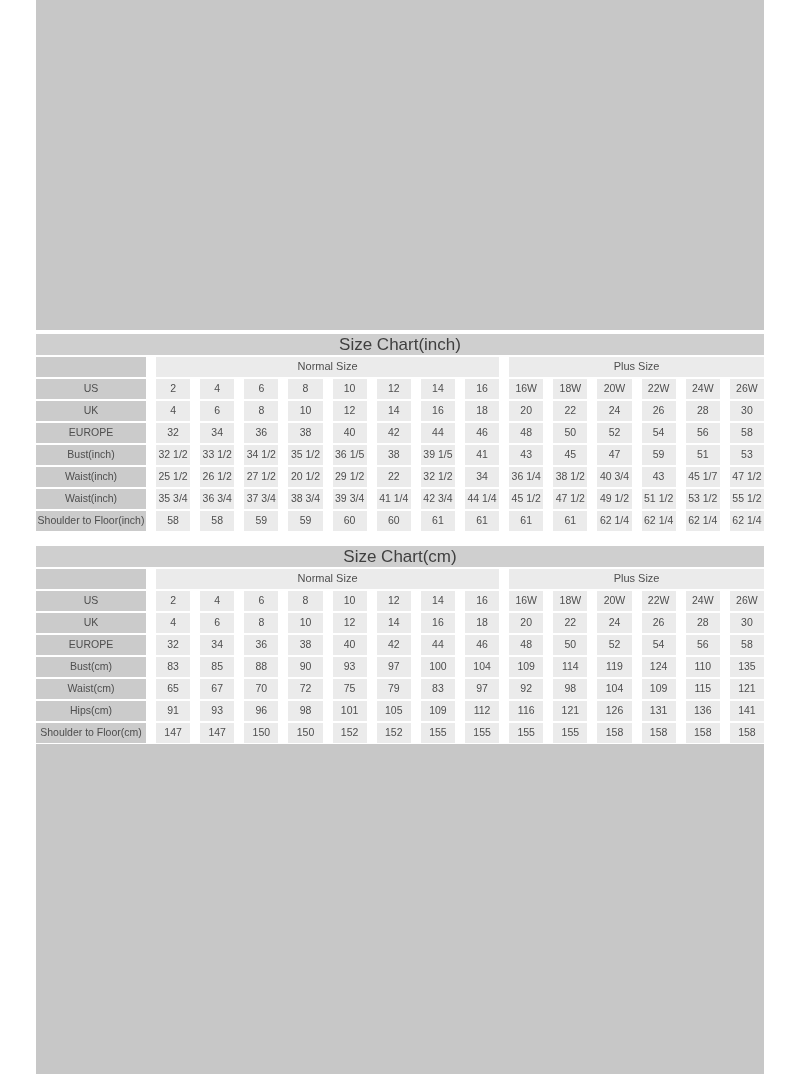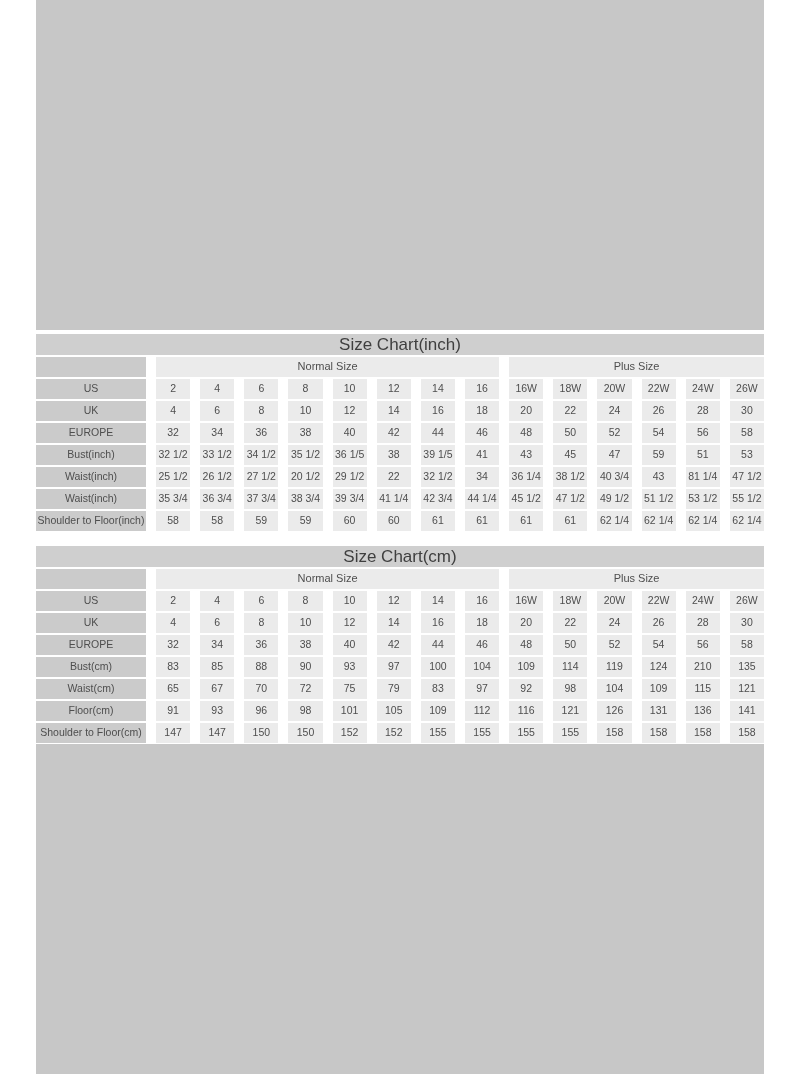--- a/index.html
+++ b/index.html
@@ -132,21 +132,21 @@
         <div class="cell value-cell">27 1/2</div>
         <div class="cell value-cell">20 1/2</div>
         <div class="cell value-cell">29 1/2</div>
         <div class="cell value-cell">22</div>
         <div class="cell value-cell">32 1/2</div>
         <div class="cell value-cell">34</div>
         <div class="cell value-cell">36 1/4</div>
         <div class="cell value-cell">38 1/2</div>
         <div class="cell value-cell">40 3/4</div>
         <div class="cell value-cell">43</div>
-        <div class="cell value-cell">81 1/4</div>
+        <div class="cell value-cell">45 1/7</div>
         <div class="cell value-cell">47 1/2</div>
         <div class="cell label-cell">Waist(inch)</div>
         <div class="cell value-cell">35 3/4</div>
         <div class="cell value-cell">36 3/4</div>
         <div class="cell value-cell">37 3/4</div>
         <div class="cell value-cell">38 3/4</div>
         <div class="cell value-cell">39 3/4</div>
         <div class="cell value-cell">41 1/4</div>
         <div class="cell value-cell">42 3/4</div>
         <div class="cell value-cell">44 1/4</div>
@@ -231,38 +231,38 @@
         <div class="cell value-cell">88</div>
         <div class="cell value-cell">90</div>
         <div class="cell value-cell">93</div>
         <div class="cell value-cell">97</div>
         <div class="cell value-cell">100</div>
         <div class="cell value-cell">104</div>
         <div class="cell value-cell">109</div>
         <div class="cell value-cell">114</div>
         <div class="cell value-cell">119</div>
         <div class="cell value-cell">124</div>
-        <div class="cell value-cell">210</div>
+        <div class="cell value-cell">110</div>
         <div class="cell value-cell">135</div>
         <div class="cell label-cell">Waist(cm)</div>
         <div class="cell value-cell">65</div>
         <div class="cell value-cell">67</div>
         <div class="cell value-cell">70</div>
         <div class="cell value-cell">72</div>
         <div class="cell value-cell">75</div>
         <div class="cell value-cell">79</div>
         <div class="cell value-cell">83</div>
         <div class="cell value-cell">97</div>
         <div class="cell value-cell">92</div>
         <div class="cell value-cell">98</div>
         <div class="cell value-cell">104</div>
         <div class="cell value-cell">109</div>
         <div class="cell value-cell">115</div>
         <div class="cell value-cell">121</div>
-        <div class="cell label-cell">Floor(cm)</div>
+        <div class="cell label-cell">Hips(cm)</div>
         <div class="cell value-cell">91</div>
         <div class="cell value-cell">93</div>
         <div class="cell value-cell">96</div>
         <div class="cell value-cell">98</div>
         <div class="cell value-cell">101</div>
         <div class="cell value-cell">105</div>
         <div class="cell value-cell">109</div>
         <div class="cell value-cell">112</div>
         <div class="cell value-cell">116</div>
         <div class="cell value-cell">121</div>

